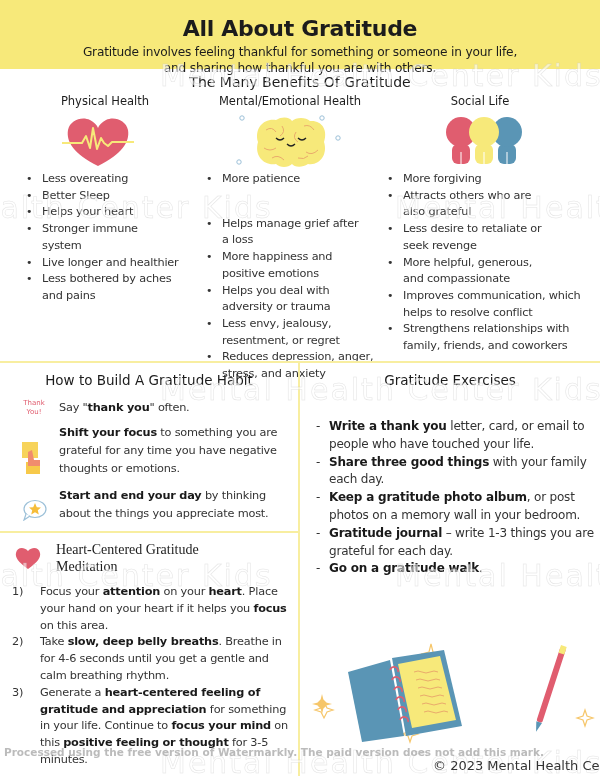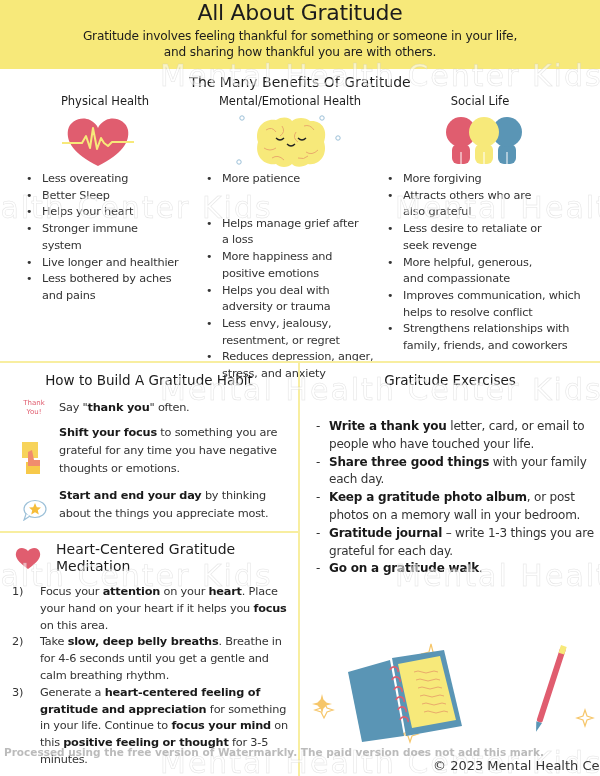--- a/index.html
+++ b/index.html
@@ -3,39 +3,39 @@
   <meta charset="utf-8">
   <style>
     * { box-sizing: border-box; margin: 0; padding: 0; }
     html, body { width: 600px; height: 776px; overflow: hidden; background: #ffffff; }
     body { font-family: "DejaVu Sans", sans-serif; color: #222; position: relative; }
 
     .header {
       position: absolute; left: 0; top: 0; width: 600px; height: 69px;
       background: #f7e97a; text-align: center;
     }
-    .header h1 { font-size: 22px; font-weight: normal; color: #1c1c1c; padding-top: 0; line-height: 26px; letter-spacing: -0.3px; }
+    .header h1 { font-size: 22px; font-weight: bold; color: #1c1c1c; padding-top: 16px; line-height: 26px; letter-spacing: -0.3px; }
     .header .intro { font-size: 12.2px; line-height: 16px; color: #1c1c1c; padding: 2px 10px 0; letter-spacing: -0.2px; }
 
     .benefits-title { position: absolute; top: 74px; left: 0; width: 600px; text-align: center; font-size: 14px; color: #1c1c1c; }
     .col-title { position: absolute; top: 94px; font-size: 11.5px; color: #1c1c1c; text-align: center; }
     .icon-abs { position: absolute; }
 
     .blist { position: absolute; list-style: none; font-size: 11.3px; line-height: 16.7px; color: #333; letter-spacing: -0.2px; }
     .blist li { position: relative; padding-left: 12px; }
     .blist li::before { content: "•"; position: absolute; left: -4px; top: 0; font-size: 11px; color: #333; }
 
     .hline { position: absolute; height: 2px; background: #f8eea0; }
     .vline { position: absolute; width: 2px; background: #f8eea0; }
 
     .sec-title { position: absolute; font-size: 13.5px; color: #1c1c1c; text-align: center; }
     .habit { position: absolute; left: 59px; font-size: 11.3px; line-height: 18px; color: #333; width: 236px; letter-spacing: -0.2px; }
     .habit b, .med b, .ex b { color: #1a1a1a; font-weight: bold; }
 
-    .med-title { position: absolute; left: 56px; top: 541px; font-size: 14px; line-height: 17px; color: #1c1c1c; }
+    .med-title { position: absolute; left: 56px; top: 541px; font-size: 14px; line-height: 17px; color: #1c1c1c; font-family: Liberation Serif, serif; }
     .med { position: absolute; left: 12px; top: 584px; width: 282px; font-size: 11.3px; line-height: 16.8px; color: #333; letter-spacing: -0.2px; list-style: none; }
     .med li { position: relative; padding-left: 28px; }
     .med li .num { position: absolute; left: 0; top: 0; }
 
     .ex { position: absolute; left: 316px; top: 418px; width: 282px; list-style: none; font-size: 12px; line-height: 17.8px; color: #333; letter-spacing: -0.2px; }
     .ex li { position: relative; padding-left: 13px; }
     .ex li::before { content: "-"; position: absolute; left: 0; top: 0; }
 
     .watermark-band { position: absolute; font-size: 30px; color: rgba(255,255,255,0.55); letter-spacing: 2px; white-space: nowrap; pointer-events: none; -webkit-text-stroke: 0.5px rgba(200,200,200,0.5); }
     .wm-note { position: absolute; left: 4px; top: 746px; font-size: 10.5px; color: rgba(150,150,150,0.65); white-space: nowrap; font-weight: bold; }

